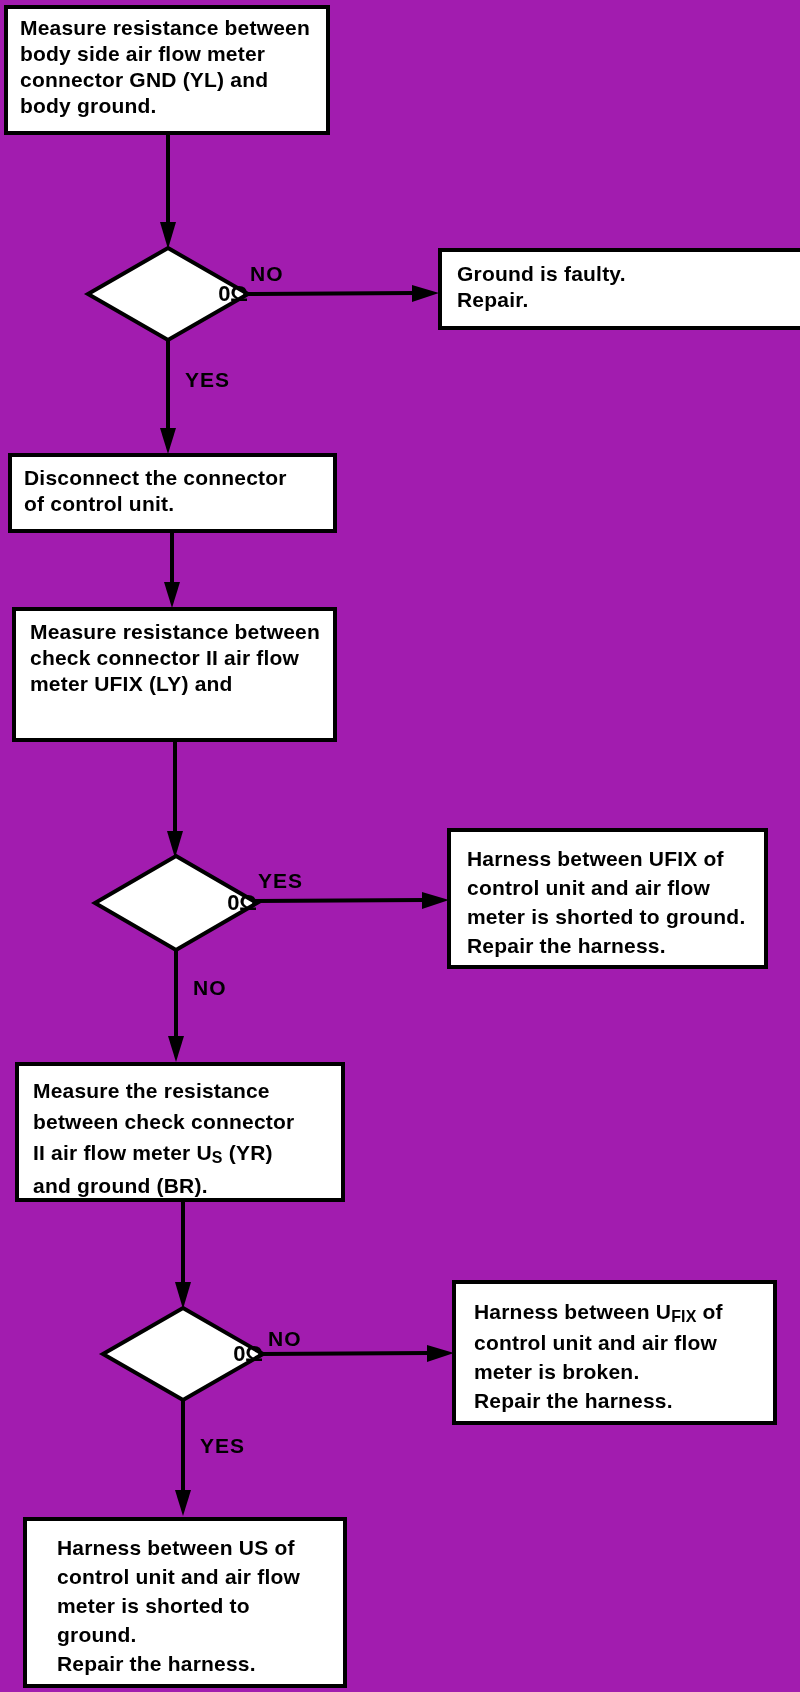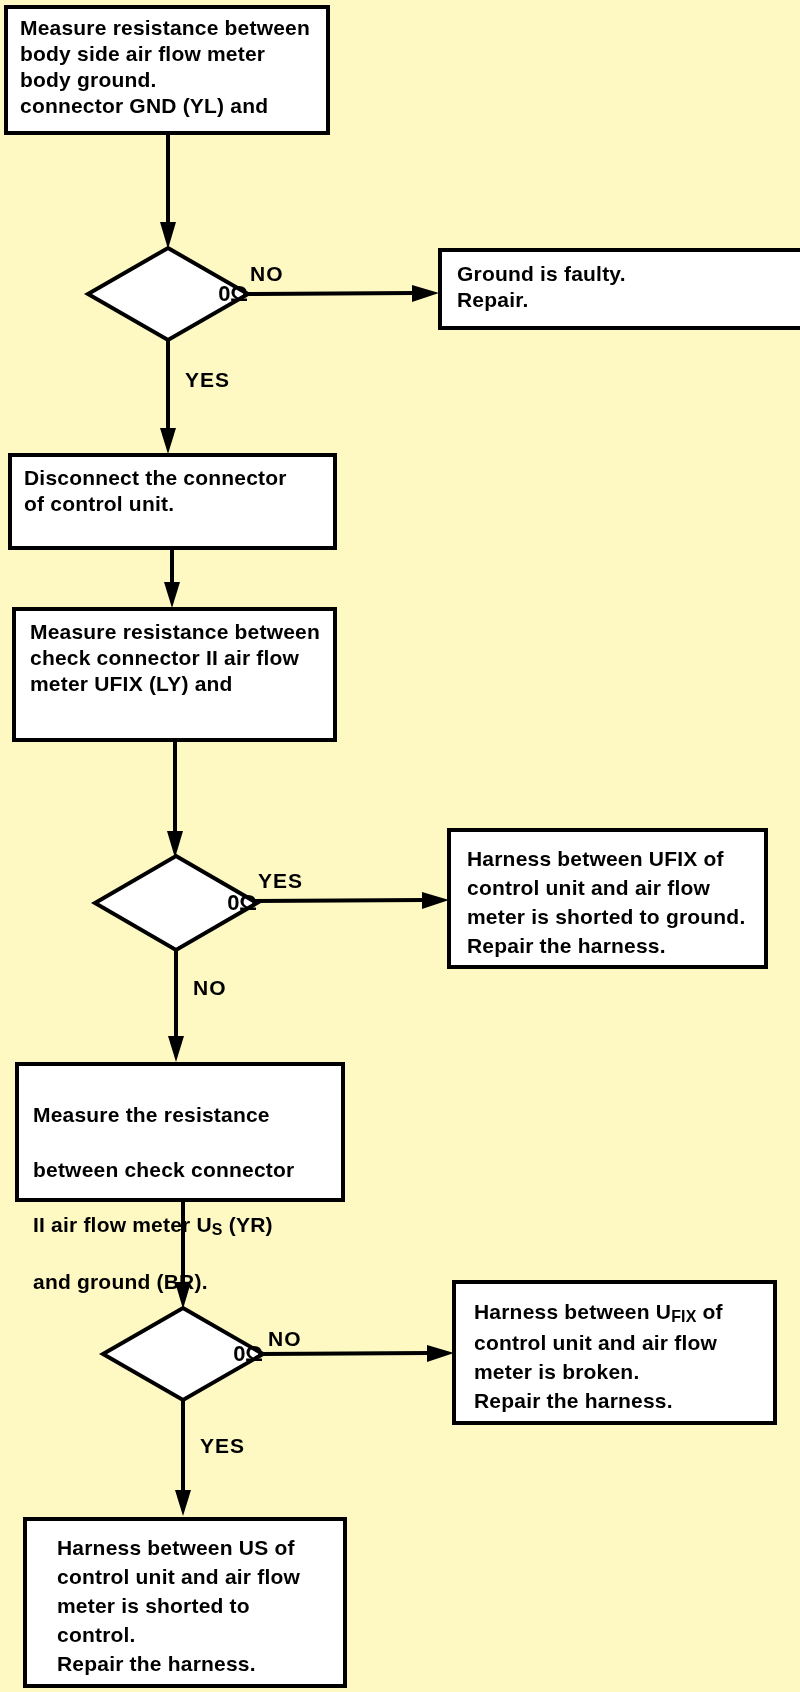--- a/index.html
+++ b/index.html
@@ -1,37 +1,37 @@
 <!DOCTYPE html>
 <html><head>
 <meta charset="utf-8">
 <style>
   html,body{margin:0;padding:0;background:#ffffff;}
   #canvas{
     position:relative;
     width:800px;height:1692px;
-    background:#fef9c3;
+    background:#a21caf;
     font-family:"Liberation Sans","DejaVu Sans",sans-serif;
     color:#000;
     overflow:hidden;
   }
   #wires{position:absolute;left:0;top:0;width:800px;height:1692px;}
   .pbox{
     position:absolute;
     box-sizing:border-box;
     border:4px solid #000;
     background:#fff;
     font-weight:700;
     font-size:21px;
     line-height:26px;
     letter-spacing:0.2px;
   }
   .pbox .ln{white-space:nowrap;}
   .lh29 .ln{line-height:29px;}
-  .lh31 .ln{line-height:31px;margin-top:24px;}
+  .lh31 .ln{line-height:31px;}
   .dlabel{
     position:absolute;
     font-weight:700;
     font-size:22px;
     text-align:right;
   }
   .branch{
     position:absolute;
     font-weight:700;
     font-size:21px;
@@ -85,34 +85,34 @@
     <line x1="261" y1="1354" x2="429" y2="1353" stroke="#000" stroke-width="4"></line>
     <polygon points="427,1345 427,1362 454,1353" fill="#000"></polygon>
 
     <line x1="183" y1="1398" x2="183" y2="1492" stroke="#000" stroke-width="4"></line>
     <polygon points="175,1490 191,1490 183,1516" fill="#000"></polygon>
   </svg>
 
   <div class="pbox" style="left:4px;top:5px;width:326px;height:130px;padding:6px 0 0 12px;">
     <div class="ln">Measure resistance between</div>
     <div class="ln">body side air flow meter</div>
+    <div class="ln">connector GND (YL) and</div>
     <div class="ln">body ground.</div>
-    <div class="ln">connector GND (YL) and</div>
   </div>
 
   <div class="dlabel" style="left:88px;top:281px;width:160px;">0Ω</div>
   <div class="branch" style="left:250px;top:262px;">NO</div>
   <div class="branch" style="left:185px;top:368px;">YES</div>
 
   <div class="pbox" style="left:438px;top:248px;width:374px;height:82px;padding:9px 0 0 15px;">
     <div class="ln">Ground is faulty.</div>
     <div class="ln">Repair.</div>
   </div>
 
-  <div class="pbox" style="left:8px;top:453px;width:329px;height:97px;padding:8px 0 0 12px;">
+  <div class="pbox" style="left:8px;top:453px;width:329px;height:80px;padding:8px 0 0 12px;">
     <div class="ln">Disconnect the connector</div>
     <div class="ln">of control unit.</div>
   </div>
 
   <div class="pbox" style="left:12px;top:607px;width:325px;height:135px;padding:8px 0 0 14px;">
     <div class="ln">Measure resistance between</div>
     <div class="ln">check connector II air flow</div>
     <div class="ln">meter UFIX (LY) and</div>
   </div>
 
@@ -142,17 +142,17 @@
     <div class="ln"><span>Harness between U</span><sub class="sb">FIX</sub><span> of</span></div>
     <div class="ln">control unit and air flow</div>
     <div class="ln">meter is broken.</div>
     <div class="ln">Repair the harness.</div>
   </div>
 
   <div class="pbox lh29" style="left:23px;top:1517px;width:324px;height:171px;padding:12px 0 0 30px;">
     <div class="ln">Harness between US of</div>
     <div class="ln">control unit and air flow</div>
     <div class="ln">meter is shorted to</div>
-    <div class="ln">control.</div>
+    <div class="ln">ground.</div>
     <div class="ln">Repair the harness.</div>
   </div>
 
 </div>
 
 </body></html>

